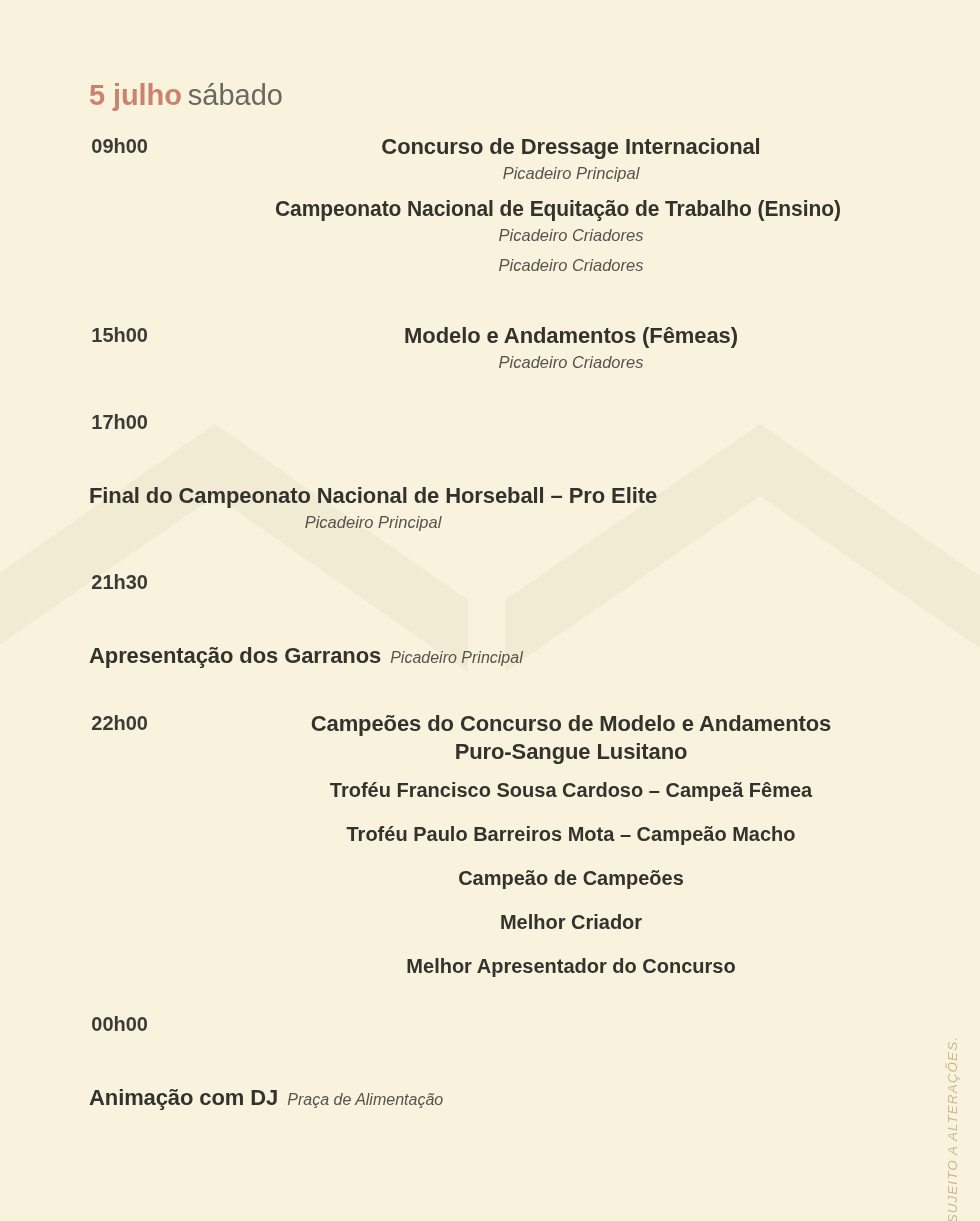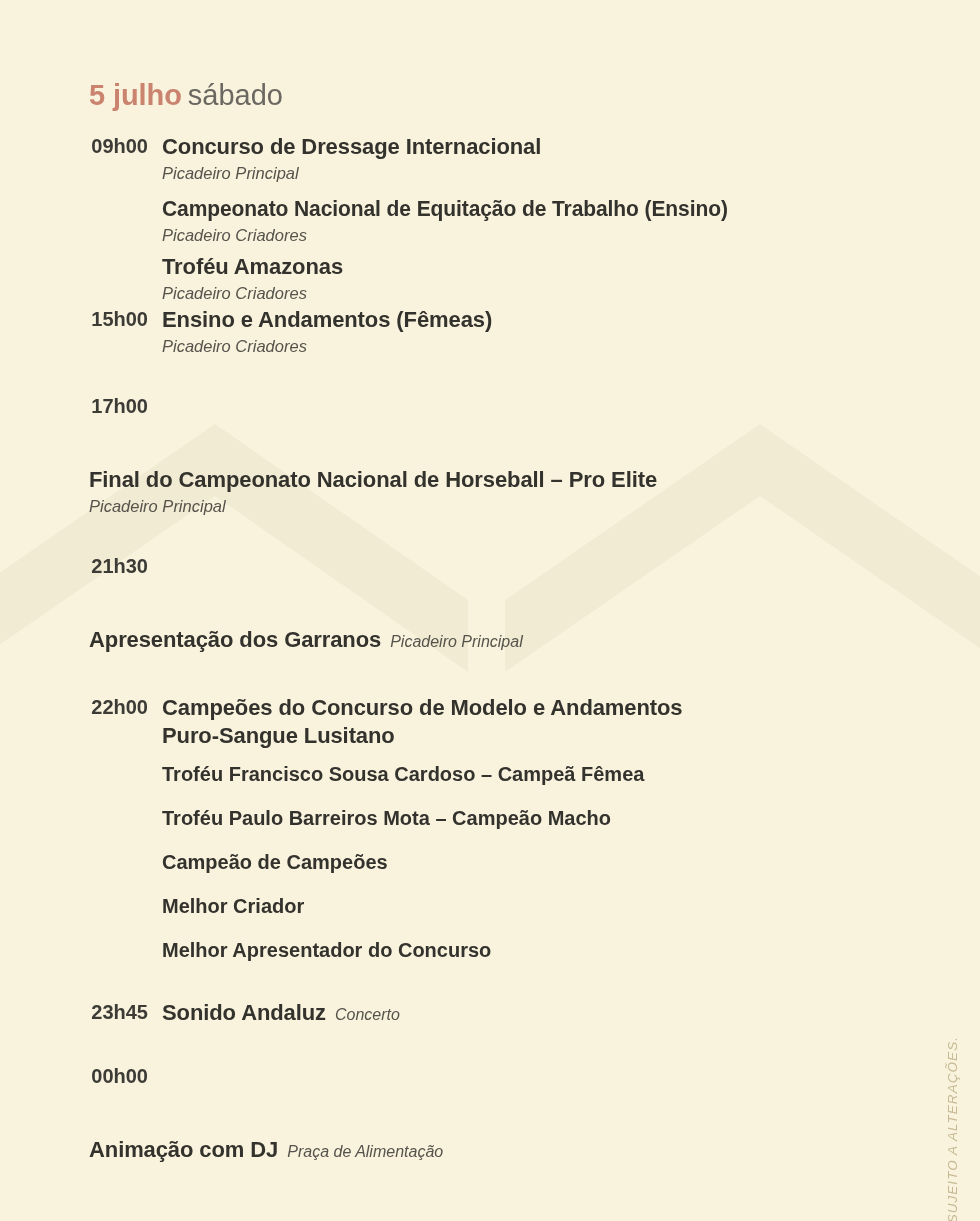--- a/index.html
+++ b/index.html
@@ -80,20 +80,21 @@
     line-height: 27px;
     font-weight: bold;
     color: #3C3B36;
     white-space: nowrap;
   }
 
   .slot-body {
     flex: 1 1 auto;
     min-width: 0;
     padding-top: 0px;
+    text-align: center;
   }
 
   
   .entry { }
 
   .entry-title {
     font-size: 22px;
     line-height: 28px;
     font-weight: bold;
     color: #33322D;
@@ -135,21 +136,21 @@
   .award-item {
     font-size: 20px;
     line-height: 22px;
     font-weight: bold;
     color: #33322D;
     margin-bottom: 22px;
   }
   .award-item:last-child { margin-bottom: 0; }
 
   
-  .slot.gap-lg  { }
+  .slot.gap-lg  { margin-top: 44px; }
   .slot.gap-md  { margin-top: 38px; }
   .slot.gap-sm  { margin-top: 34px; flex-direction: column; }
 
   .entry.sp-1 { margin-top: 9px; }
   .entry.sp-2 { margin-top: 5px; }
 
   
   #disclaimer {
     position: absolute;
     right: 20px;
@@ -189,31 +190,30 @@
       <div class="slot-body">
         <div class="entry">
           <div class="entry-title">Concurso de Dressage Internacional</div>
           <div class="entry-venue">Picadeiro Principal</div>
         </div>
         <div class="entry sp-1">
           <div class="entry-title condensed">Campeonato Nacional de Equitação de Trabalho (Ensino)</div>
           <div class="entry-venue">Picadeiro Criadores</div>
         </div>
         <div class="entry sp-2">
-          <div class="entry-title">Troféu Amazonas</div>
           <div class="entry-venue">Picadeiro Criadores</div>
         </div>
       </div>
     </div>
 
     <div class="slot gap-lg">
       <div class="slot-time">15h00</div>
       <div class="slot-body">
         <div class="entry">
-          <div class="entry-title">Ensino e Andamentos (Fêmeas)</div>
+          <div class="entry-title">Modelo e Andamentos (Fêmeas)</div>
           <div class="entry-venue">Picadeiro Criadores</div>
         </div>
       </div>
     </div>
 
     <div class="slot gap-sm">
       <div class="slot-time">17h00</div>
       <div class="slot-body">
         <div class="entry">
           <div class="entry-title">Final do Campeonato Nacional de Horseball – Pro Elite</div>
@@ -242,28 +242,20 @@
         <div class="award-list">
           <div class="award-item">Troféu Francisco Sousa Cardoso – Campeã Fêmea</div>
           <div class="award-item">Troféu Paulo Barreiros Mota – Campeão Macho</div>
           <div class="award-item">Campeão de Campeões</div>
           <div class="award-item">Melhor Criador</div>
           <div class="award-item">Melhor Apresentador do Concurso</div>
         </div>
       </div>
     </div>
 
-    <div class="slot gap-md">
-      <div class="slot-time">23h45</div>
-      <div class="slot-body">
-        <div class="entry">
-          <div class="entry-title"><span>Sonido Andaluz</span><span class="venue-inline">Concerto</span></div>
-        </div>
-      </div>
-    </div>
 
     <div class="slot gap-sm">
       <div class="slot-time">00h00</div>
       <div class="slot-body">
         <div class="entry">
           <div class="entry-title"><span>Animação com DJ</span><span class="venue-inline">Praça de Alimentação</span></div>
         </div>
       </div>
     </div>
 

